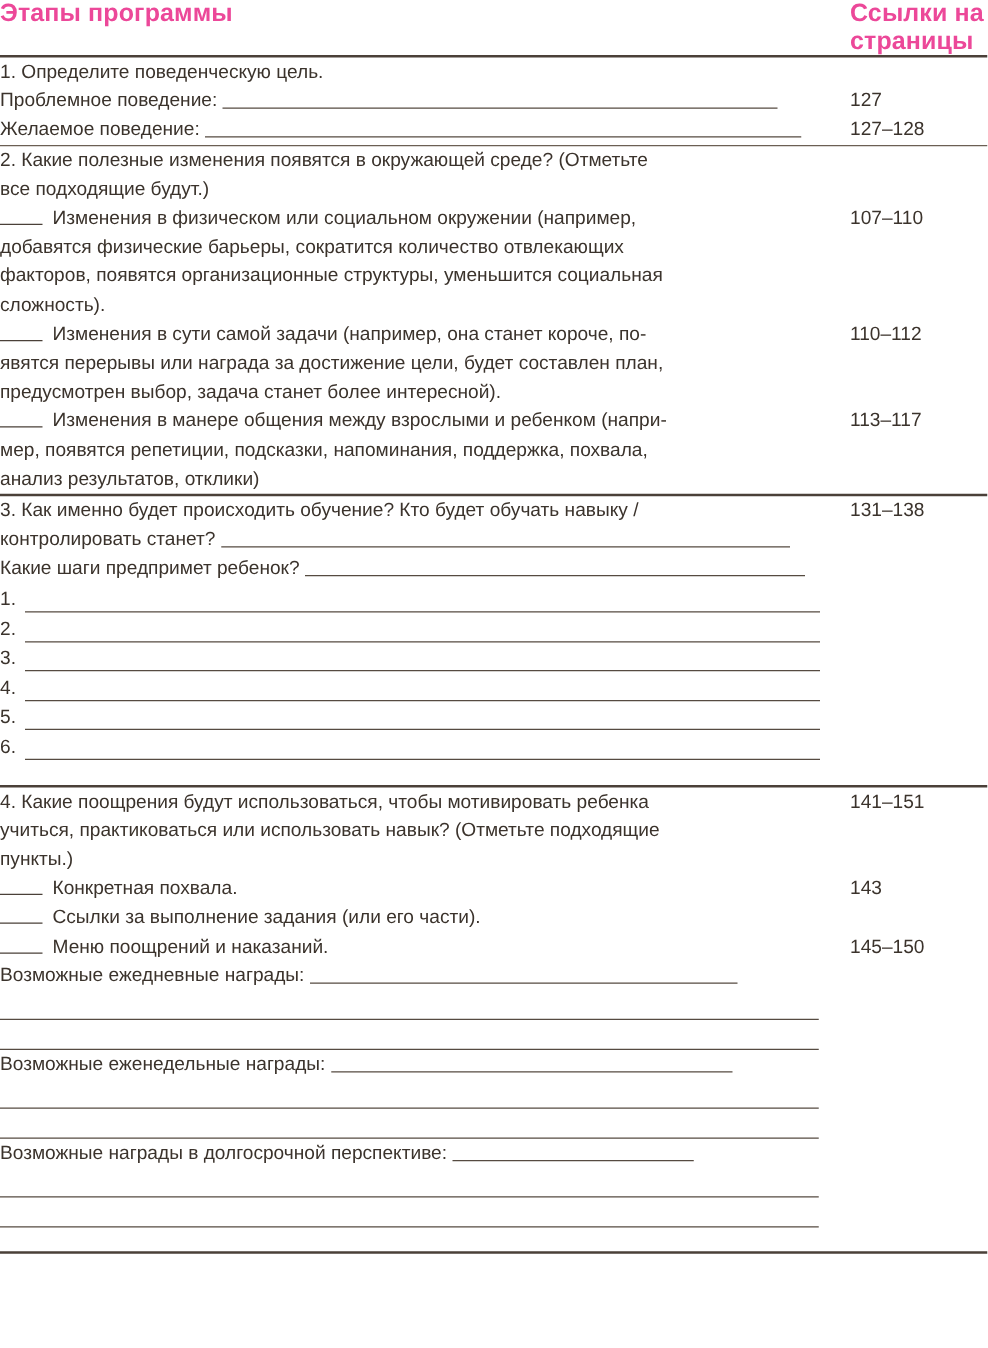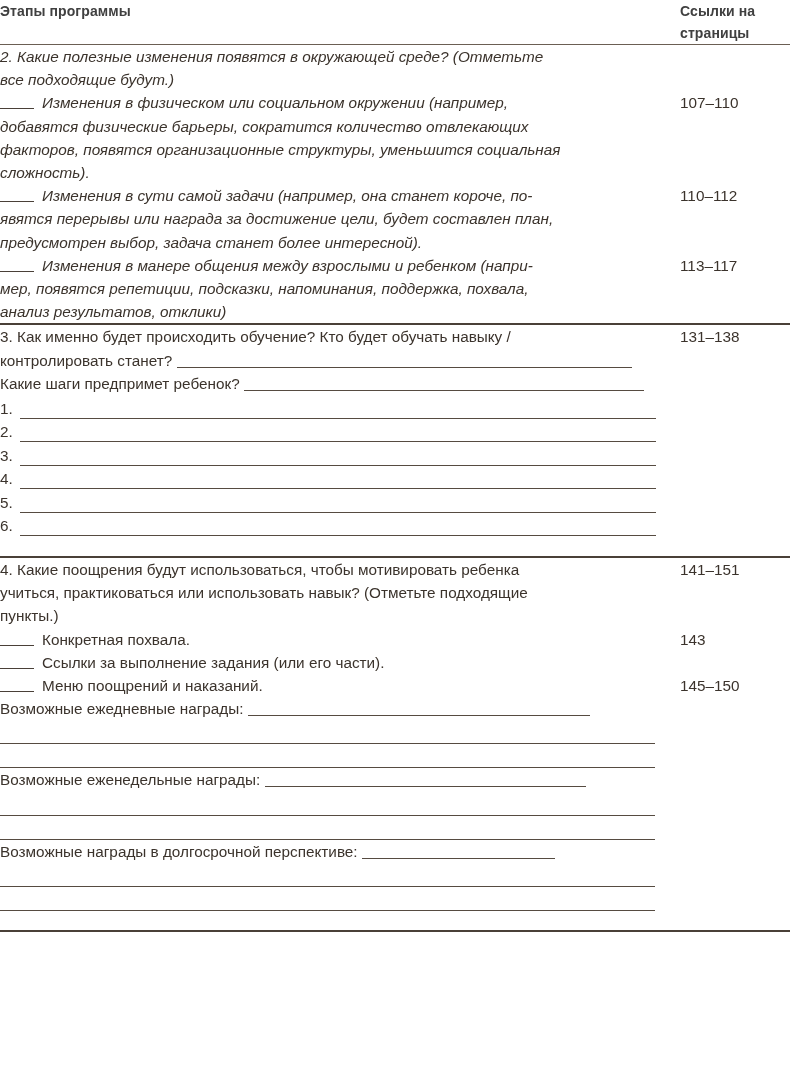--- a/index.html
+++ b/index.html
@@ -35,25 +35,25 @@
 
   .tbl td, .tbl th {
     vertical-align: top;
     padding: 0;
     text-align: left;
   }
 
   
   .hdr-cell {
     font-weight: bold;
-    font-size: 14px;
+    font-size: 20px;
     line-height: 22px;
     letter-spacing: .1px;
     padding: 5px 0 9px 0;
-    color: #404040;
+    color: #ec4899;
   }
   .hdr-main { text-align: center; }
   .hdr-pages { text-align: center; padding-right: 6px; }
 
   .rule-heavy {
     border-top: 2.2px solid #4a4038;
   }
   .rule-light {
     border-top: 1.4px solid #6b5f53;
   }
@@ -142,23 +142,41 @@
       </th>
       <th class="hdr-cell hdr-pages">
         <span>Ссылки на</span><br>
         <span>страницы</span>
       </th>
     </tr>
   </thead>
 
   <tbody>
 
-
-  <tr>
-    <td class="body-main rule-light" style="border-top:1.5px solid #6b5f53; box-shadow: inset 0 2.5px 0 -1px #ffffff; font-style: italic;">
+  <tr>
+    <td class="body-main rule-heavy">
+      <p class="ln">1. Определите поведенческую цель.</p>
+      <p class="ln">
+        <span>Проблемное поведение:</span>
+        <span class="blank" style="width:444px"></span>
+      </p>
+      <p class="ln">
+        <span>Желаемое поведение:</span>
+        <span class="blank" style="width:477px"></span>
+      </p>
+    </td>
+    <td class="body-pages rule-heavy">
+      <span class="pages-spacer"></span>
+      <span class="ln" style="display:block">127</span>
+      <span class="ln" style="display:block">127–128</span>
+    </td>
+  </tr>
+
+  <tr>
+    <td class="body-main rule-light" style="border-top:1.5px solid #6b5f53; box-shadow: inset 0 2.5px 0 -1px #ffffff;">
       <p class="ln">2. Какие полезные изменения появятся в окружающей среде? (Отметьте</p>
       <p class="ln">все подходящие будут.)</p>
 
       <p class="ln">
         <span class="cbx"></span><span>Изменения в физическом или социальном окружении (например,</span>
       </p>
       <p class="ln">добавятся физические барьеры, сократится количество отвлекающих</p>
       <p class="ln">факторов, появятся организационные структуры, уменьшится социальная</p>
       <p class="ln">сложность).</p>
 

